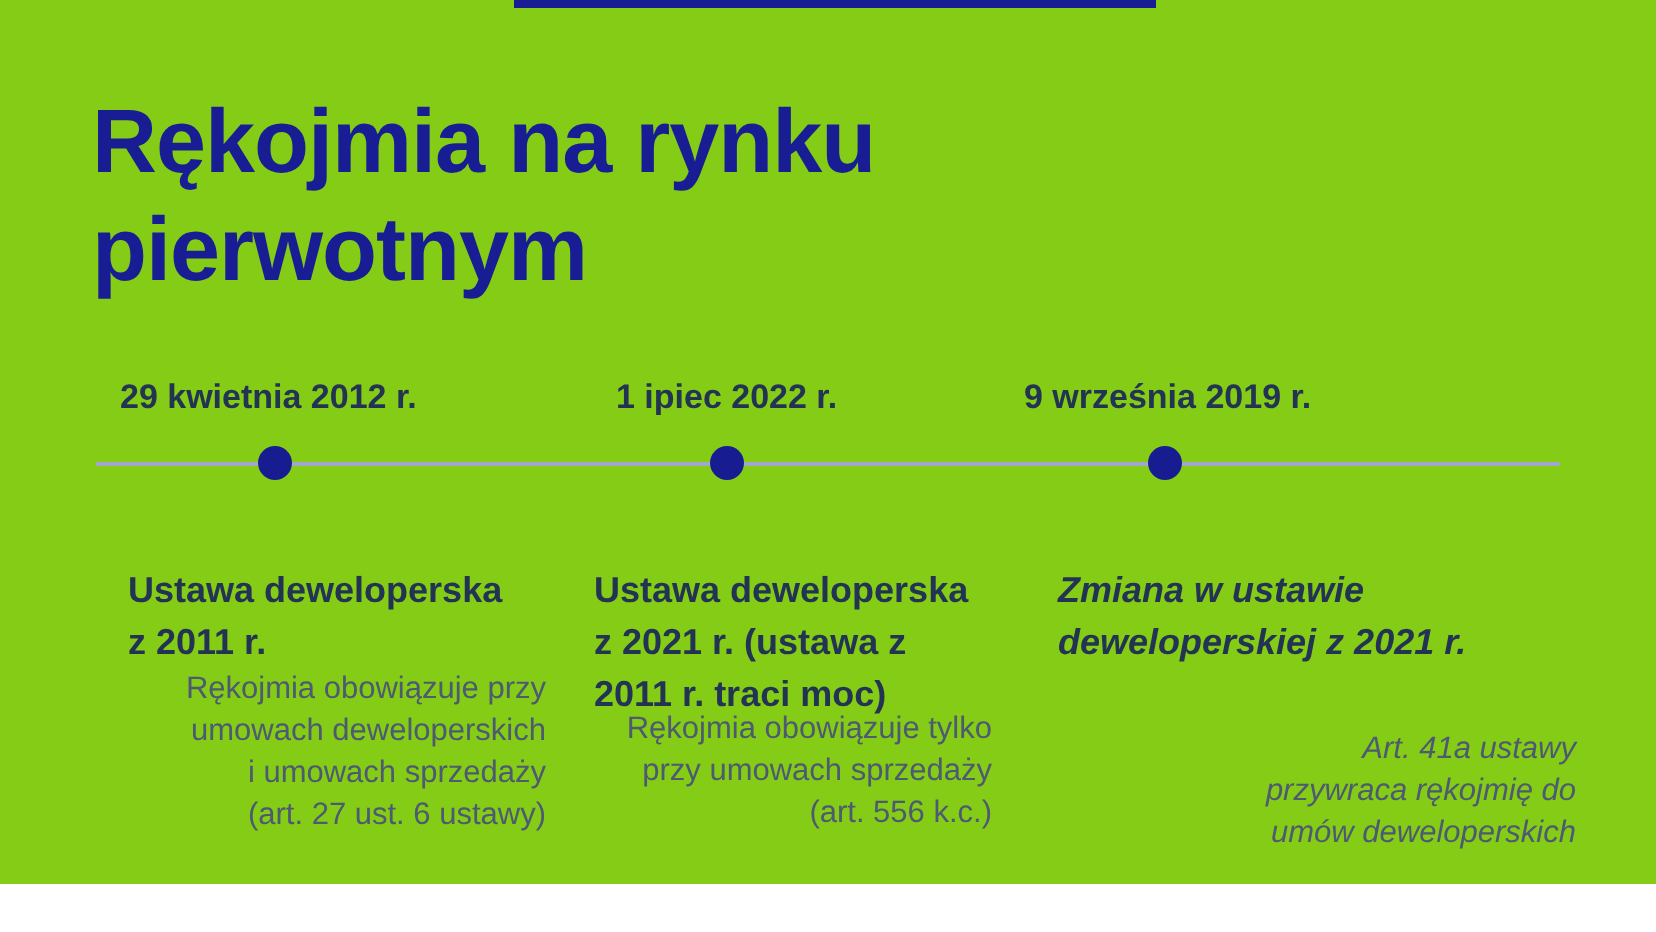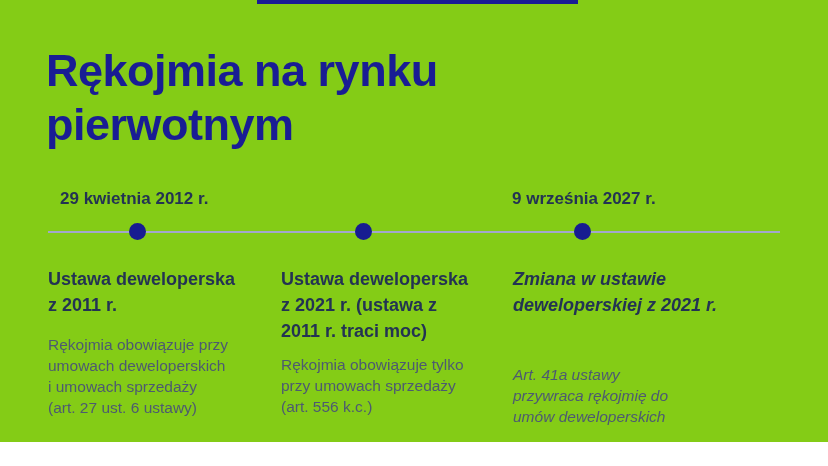--- a/index.html
+++ b/index.html
@@ -54,55 +54,57 @@
     width: 17px; height: 17px;
     border-radius: 50%;
     background: #171c91;
   }
   .dot-1 { left: 129px; }
   .dot-2 { left: 355px; }
   .dot-3 { left: 574px; }
   .col-heading {
     position: absolute;
     top: 266px;
-    margin: 0;
+    margin: 16px;
     font-size: 18px;
     line-height: 26px;
     font-weight: bold;
     color: #233353;
     white-space: pre-line;
   }
   .col-body {
     position: absolute;
     margin: 0;
     font-size: 15.5px;
     line-height: 21px;
     font-weight: normal;
     color: #4d5a71;
     white-space: pre-line;
+    text-align: right;
   }
   .col-1 { left: 48px;  width: 225px; }
   .col-2 { left: 281px; width: 215px; }
   .col-3 { left: 513px; width: 275px; font-style: italic; }
   .body-1 { top: 334px; }
   .body-2 { top: 354px; }
   .body-3 { top: 350px; margin-top: 14px; }
 </style>
 </head>
 <body>
 
 <div class="slide">
 
   <div class="top-accent"></div>
 
   <h1 class="title">Rękojmia na rynku
 pierwotnym</h1>
 
   <div class="date date-1">29 kwietnia 2012 r.</div>
-  <div class="date date-3">9 września 2027 r.</div>
+  <div class="date date-2">1 ipiec 2022 r.</div>
+  <div class="date date-3">9 września 2019 r.</div>
 
   <div class="tl-line"></div>
   <div class="tl-dot dot-1"></div>
   <div class="tl-dot dot-2"></div>
   <div class="tl-dot dot-3"></div>
 
   <h2 class="col-heading col-1">Ustawa deweloperska
 z 2011 r.</h2>
   <h2 class="col-heading col-2">Ustawa deweloperska
 z 2021 r. (ustawa z

